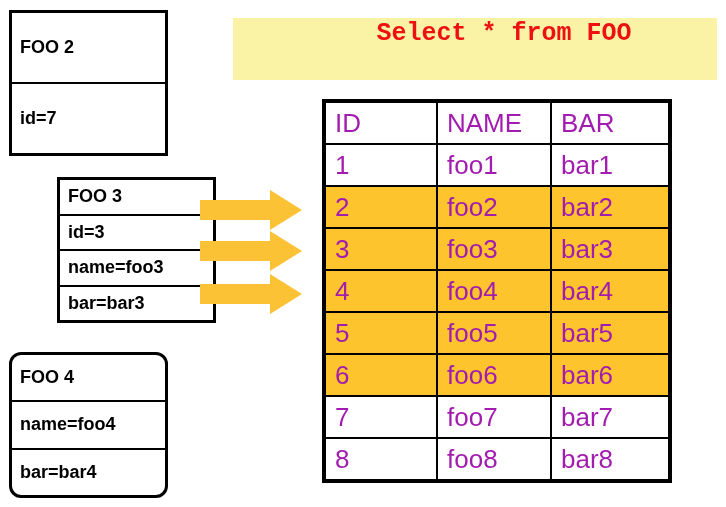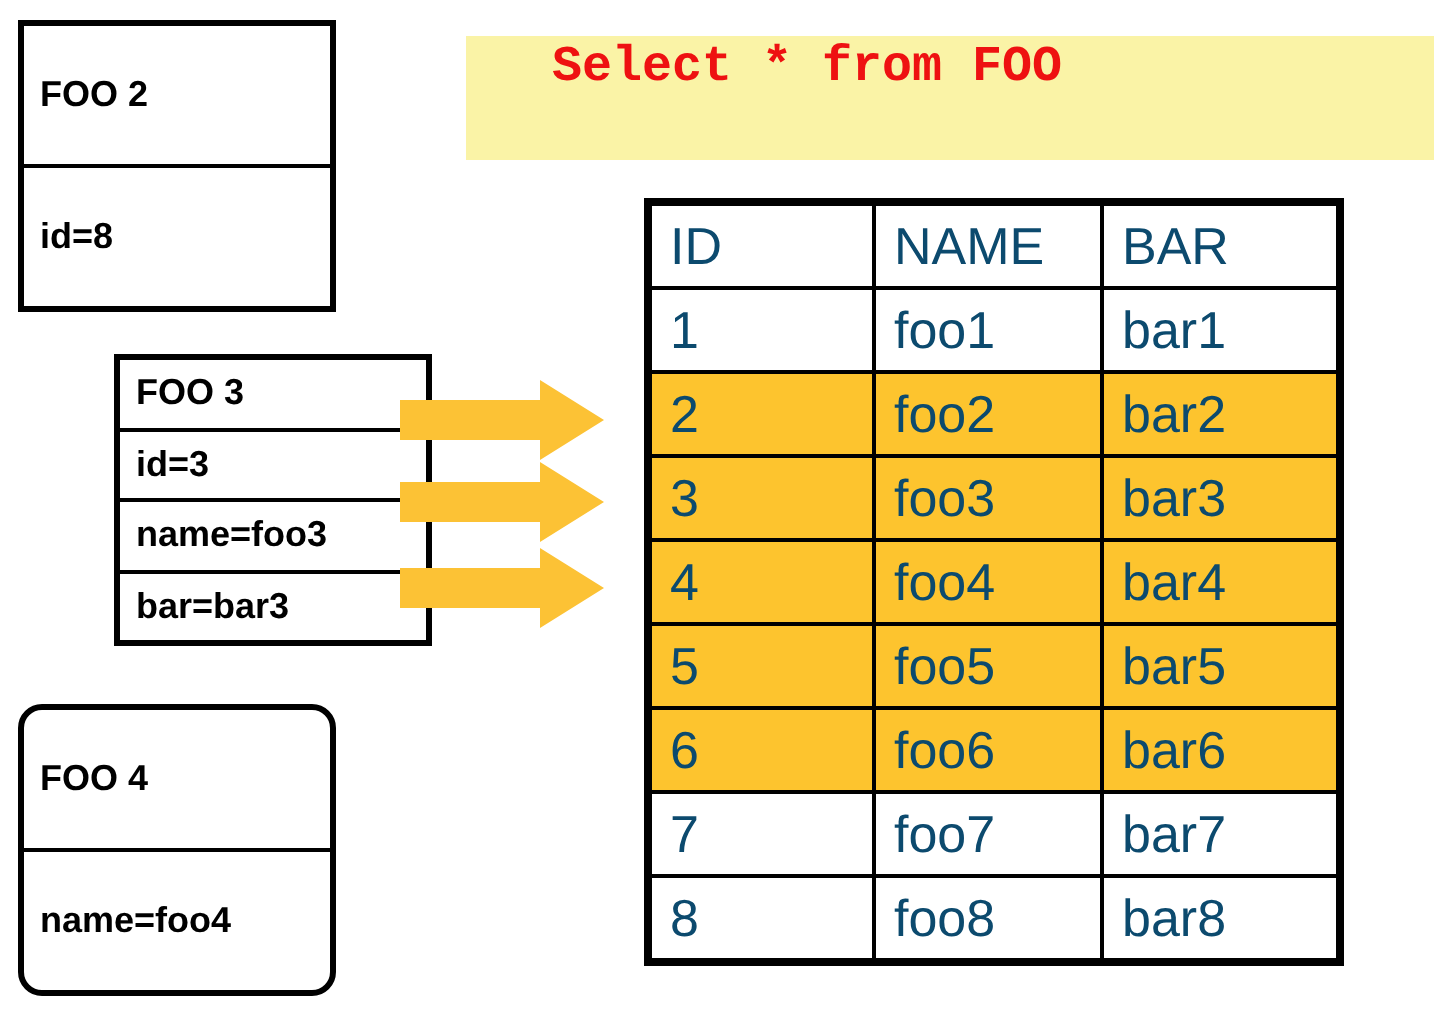--- a/index.html
+++ b/index.html
@@ -57,21 +57,21 @@
   }
   .query-box .qline {
     display: block;
     font-family: "Liberation Mono", monospace;
     font-weight: bold;
     font-size: 25px;
     line-height: 30px;
     color: var(--query-text, #EE1111);
     white-space: pre;
   }
-  .query-box .qline.l1 { margin-left: 43px; }
+  .query-box .qline.l1 { margin-left: 58px; text-align: center; }
   .query-box .qline.l2 { margin-left: 49px; }
 
   
   .flow-arrow {
     position: absolute;
     left: 199px;
     width: 103px;
     height: 40px;
   }
   #arrow-1 { top: 190px; }
@@ -93,46 +93,47 @@
   }
   .result-table th,
   .result-table td {
     border: 2px solid var(--border, #000);
     height: 40px;
     padding: 0 0 0 9px;
     font-size: 26px;
     font-weight: normal;
     text-align: left;
     vertical-align: middle;
-    color: #0c4a6e;
+    color: #a21caf;
     background: #ffffff;
     overflow: hidden;
   }
   .result-table tr.hl td { background: var(--highlight, #FDC42E); }
 </style>
 </head>
 <body>
 
 <div class="canvas">
 
   <div class="record-box" id="box-foo2">
     <div class="row">FOO 2</div>
-    <div class="row">id=8</div>
+    <div class="row">id=7</div>
   </div>
 
   <div class="record-box" id="box-foo3">
     <div class="row">FOO 3</div>
     <div class="row">id=3</div>
     <div class="row">name=foo3</div>
     <div class="row">bar=bar3</div>
   </div>
 
   <div class="record-box" id="box-foo4">
     <div class="row">FOO 4</div>
     <div class="row">name=foo4</div>
+    <div class="row">bar=bar4</div>
   </div>
 
   <div class="query-box">
     <span class="qline l1">Select * from FOO</span>
   </div>
 
   <div class="flow-arrow" id="arrow-1">
     <svg viewBox="0 0 103 40">
       <polygon points="1,10 71,10 71,0 103,20 71,40 71,30 1,30"></polygon>
     </svg>

